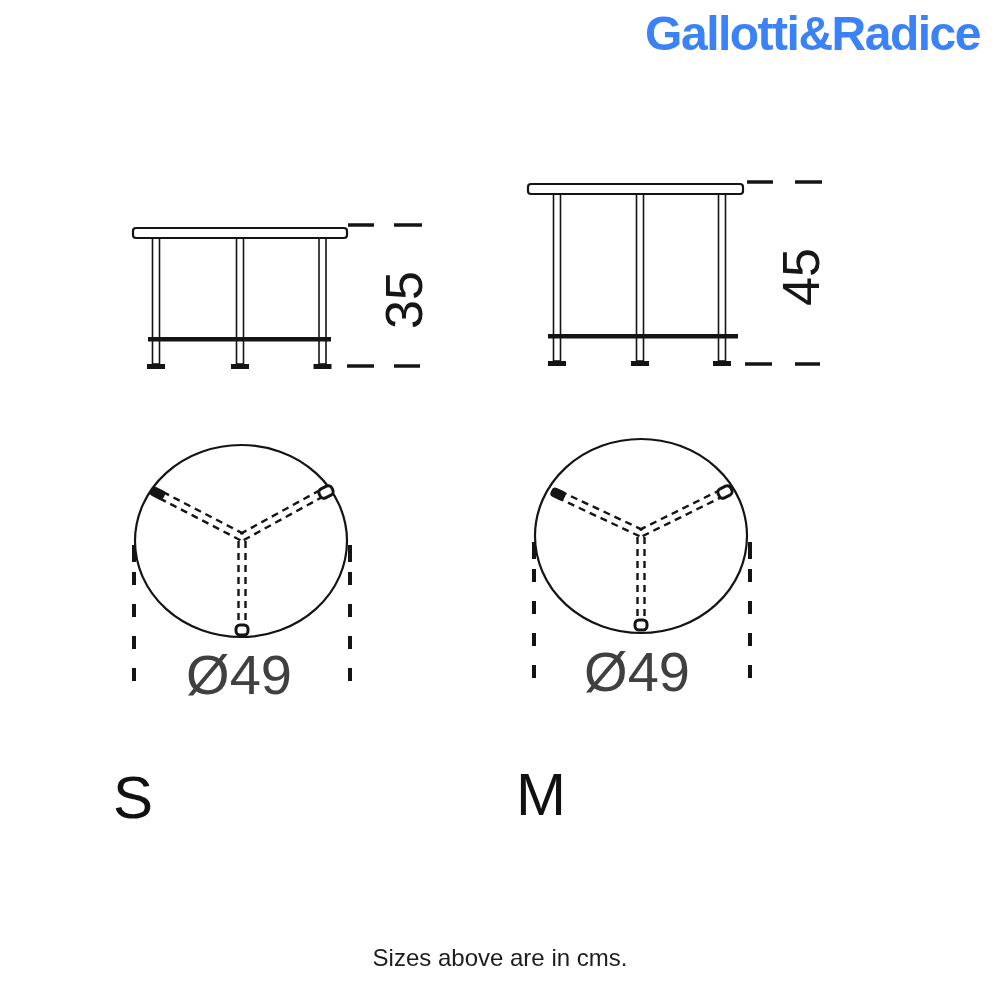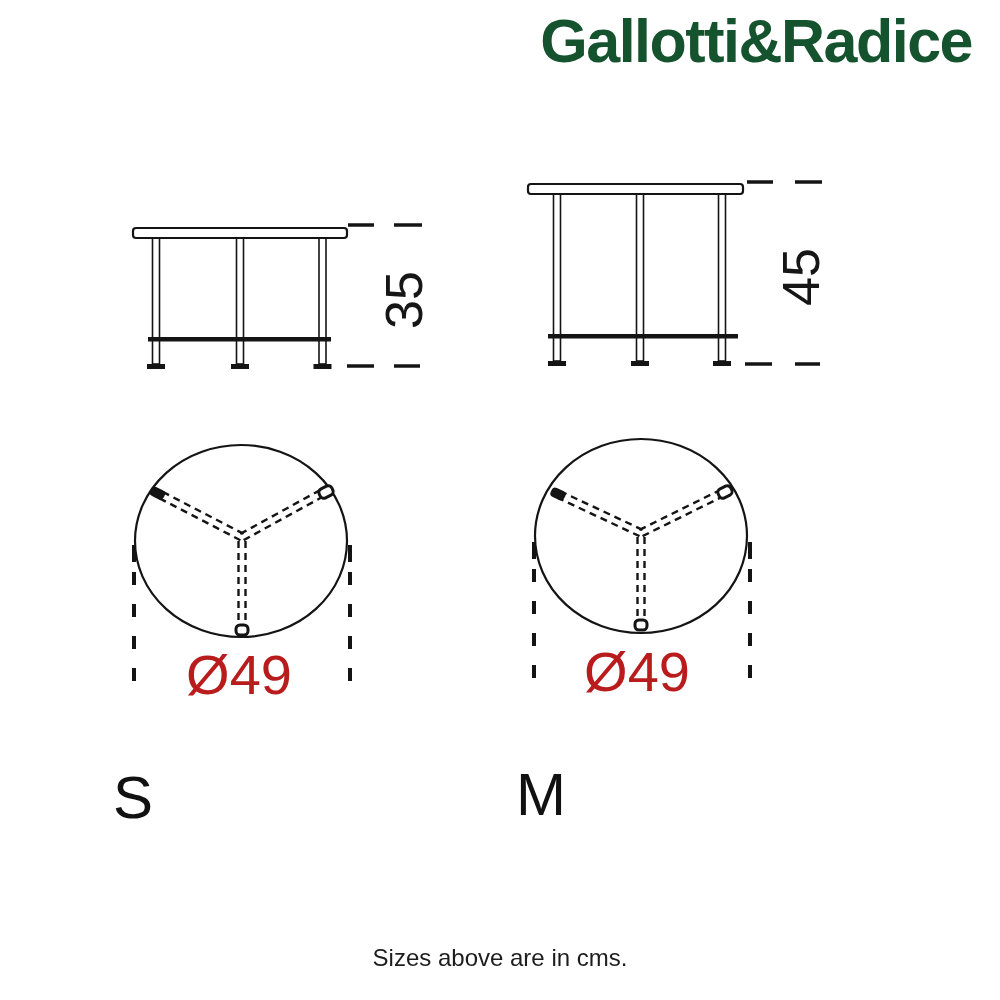--- a/index.html
+++ b/index.html
@@ -1,32 +1,32 @@
 <!DOCTYPE html>
 <html><head>
 <meta charset="utf-8">
 <style>
   html,body{margin:0;padding:0;background:#ffffff;}
   body{width:1000px;height:1000px;font-family:"Liberation Sans",sans-serif;}
   .canvas{position:relative;width:1000px;height:1000px;background:#fff;overflow:hidden;}
   .abs{position:absolute;}
   .brand-logo{
-    top:6px;right:28px;
-    font-size:61px;font-weight:bold;letter-spacing:-1.5px;
-    color:#14532d;white-space:nowrap;
+    top:6px;right:20px;
+    font-size:48px;font-weight:bold;letter-spacing:-1.5px;
+    color:#3b82f6;white-space:nowrap;
     font-family:"Liberation Sans",sans-serif;
   }
   .dim-rot{
     transform:translate(-50%,-50%) rotate(-90deg);
     font-size:52px;color:#161616;white-space:nowrap;
     font-family:"Liberation Sans",sans-serif;
   }
   .dia-label{
     transform:translate(-50%,-50%);
-    font-size:56px;color:#b91c1c;white-space:nowrap;
+    font-size:56px;color:#404040;white-space:nowrap;
     font-family:"Liberation Sans",sans-serif;
   }
   .size-letter{
     transform:translate(-50%,-50%);
     font-size:60px;font-weight:400;color:#111;
     font-family:"Liberation Sans",sans-serif;
   }
   .footer-note{
     left:0;top:944px;width:1000px;text-align:center;
     font-size:24px;color:#1d1d1d;

